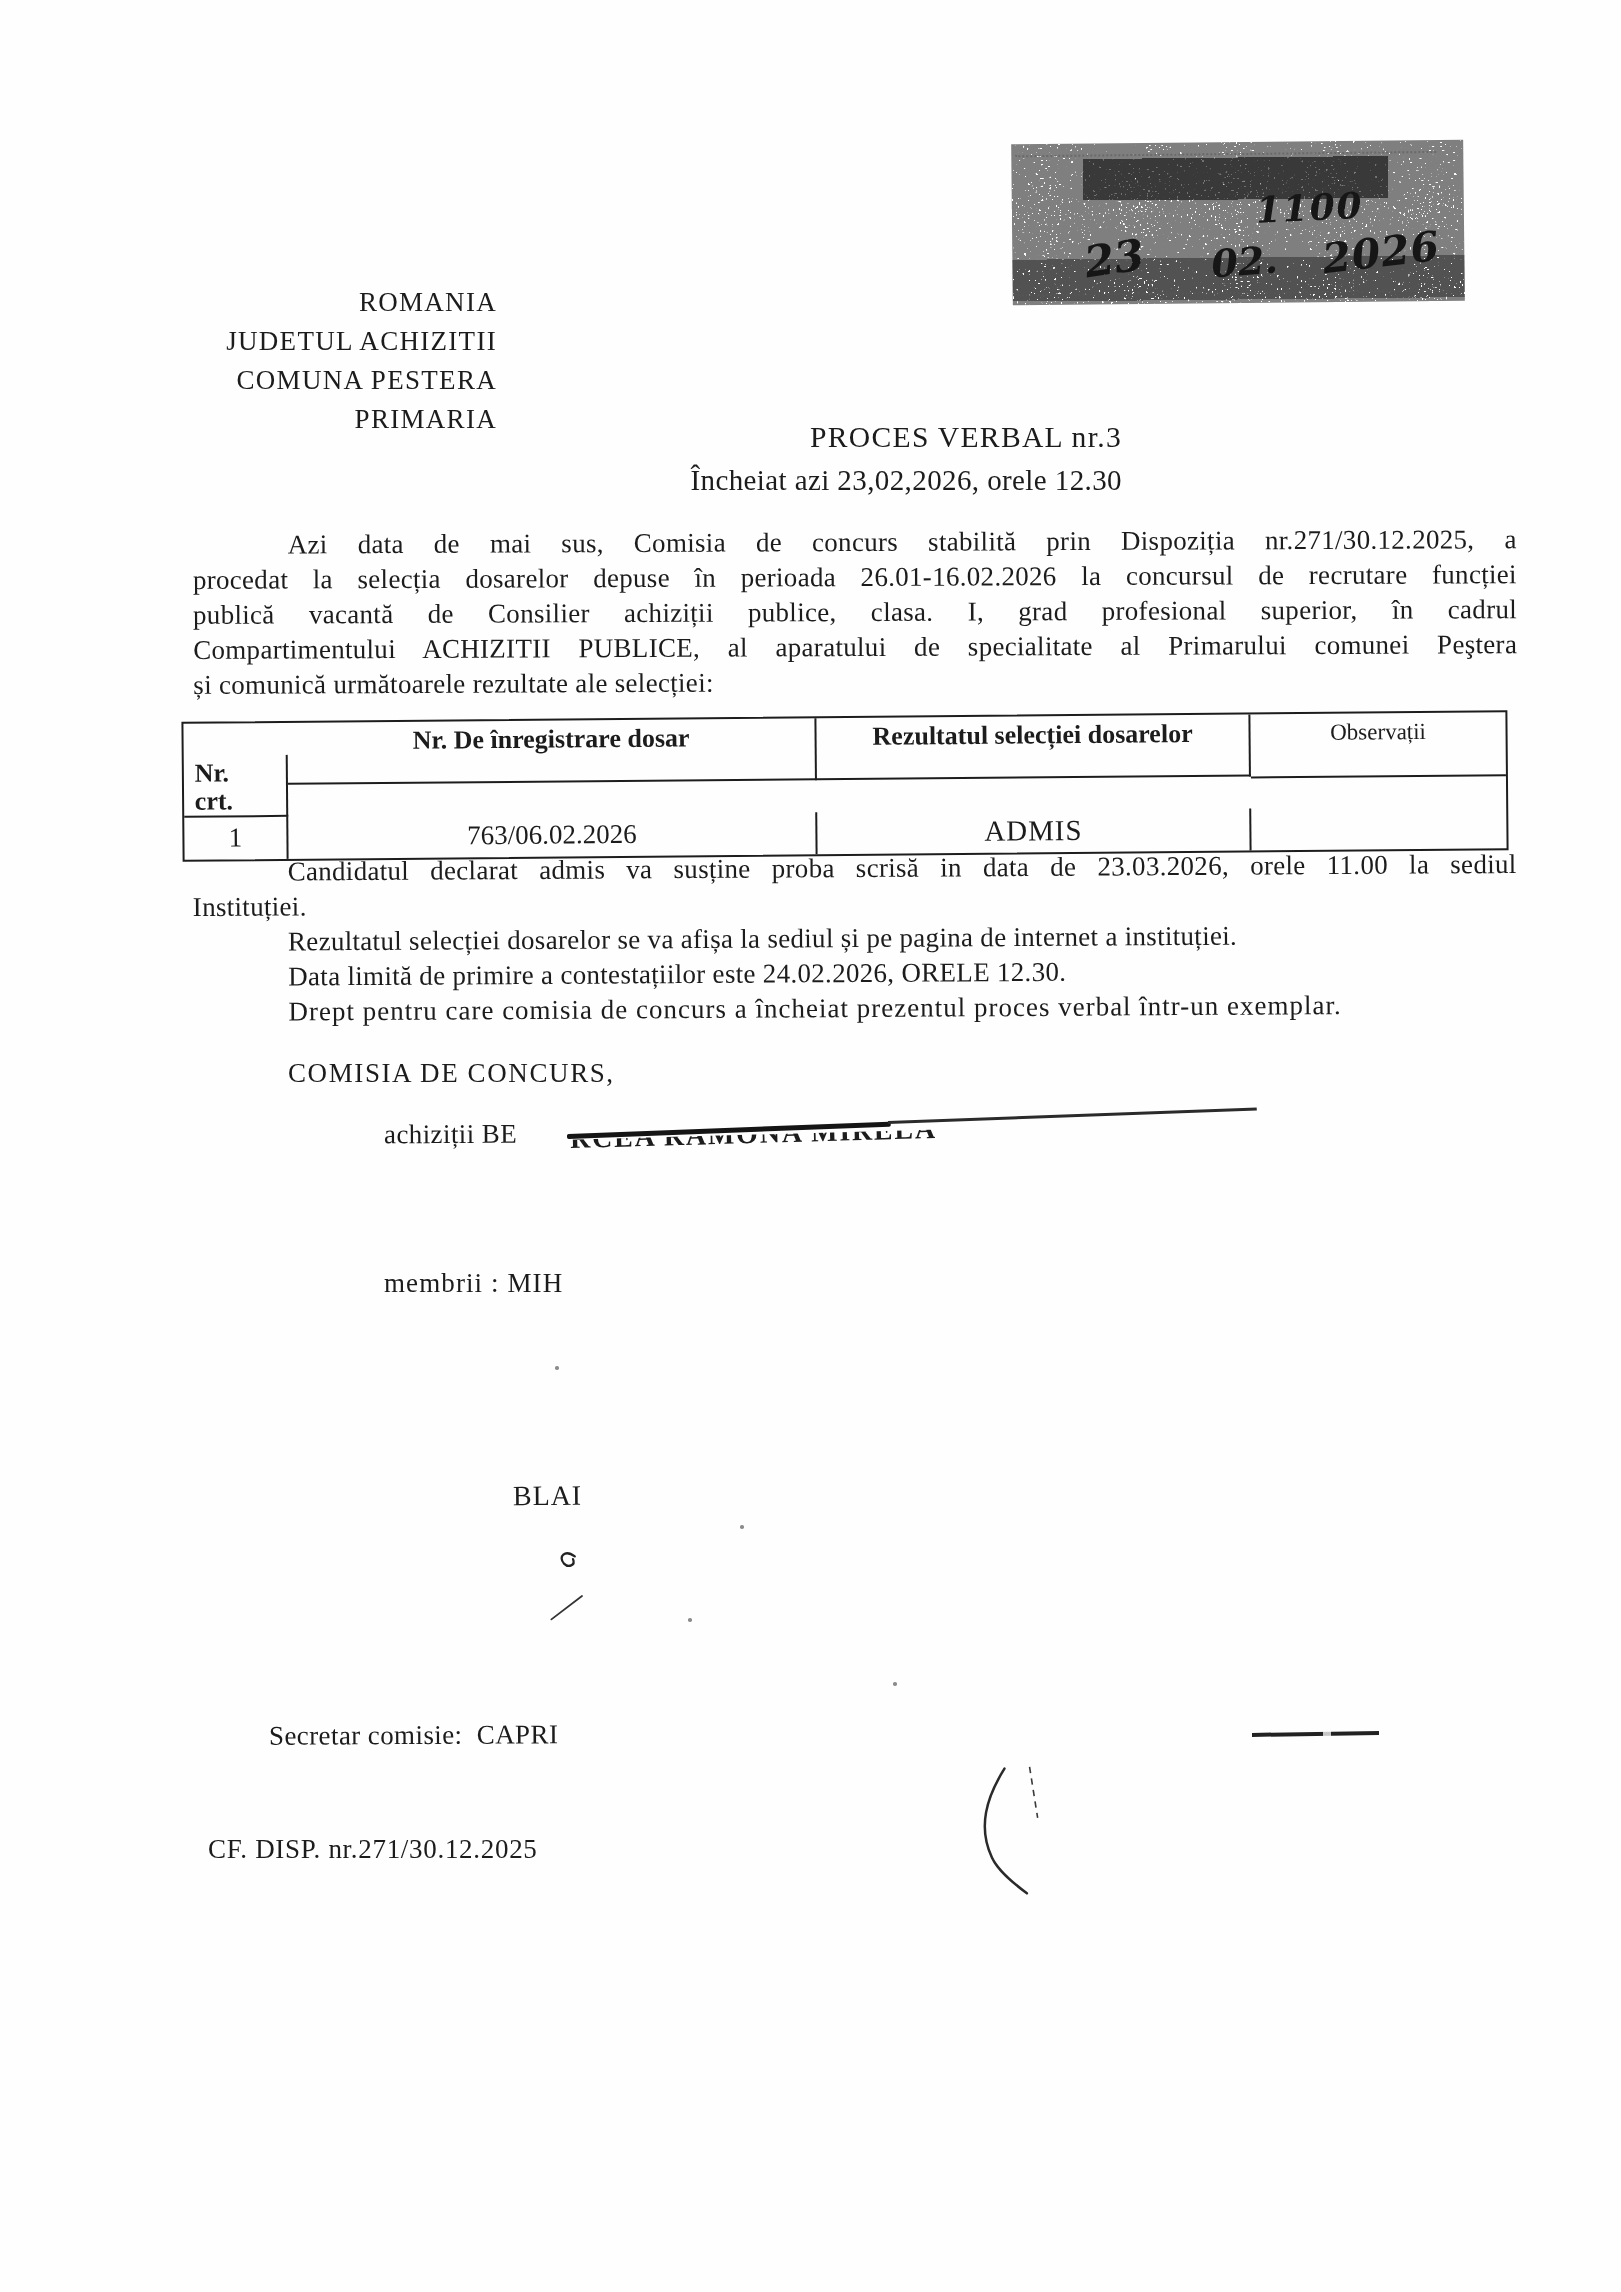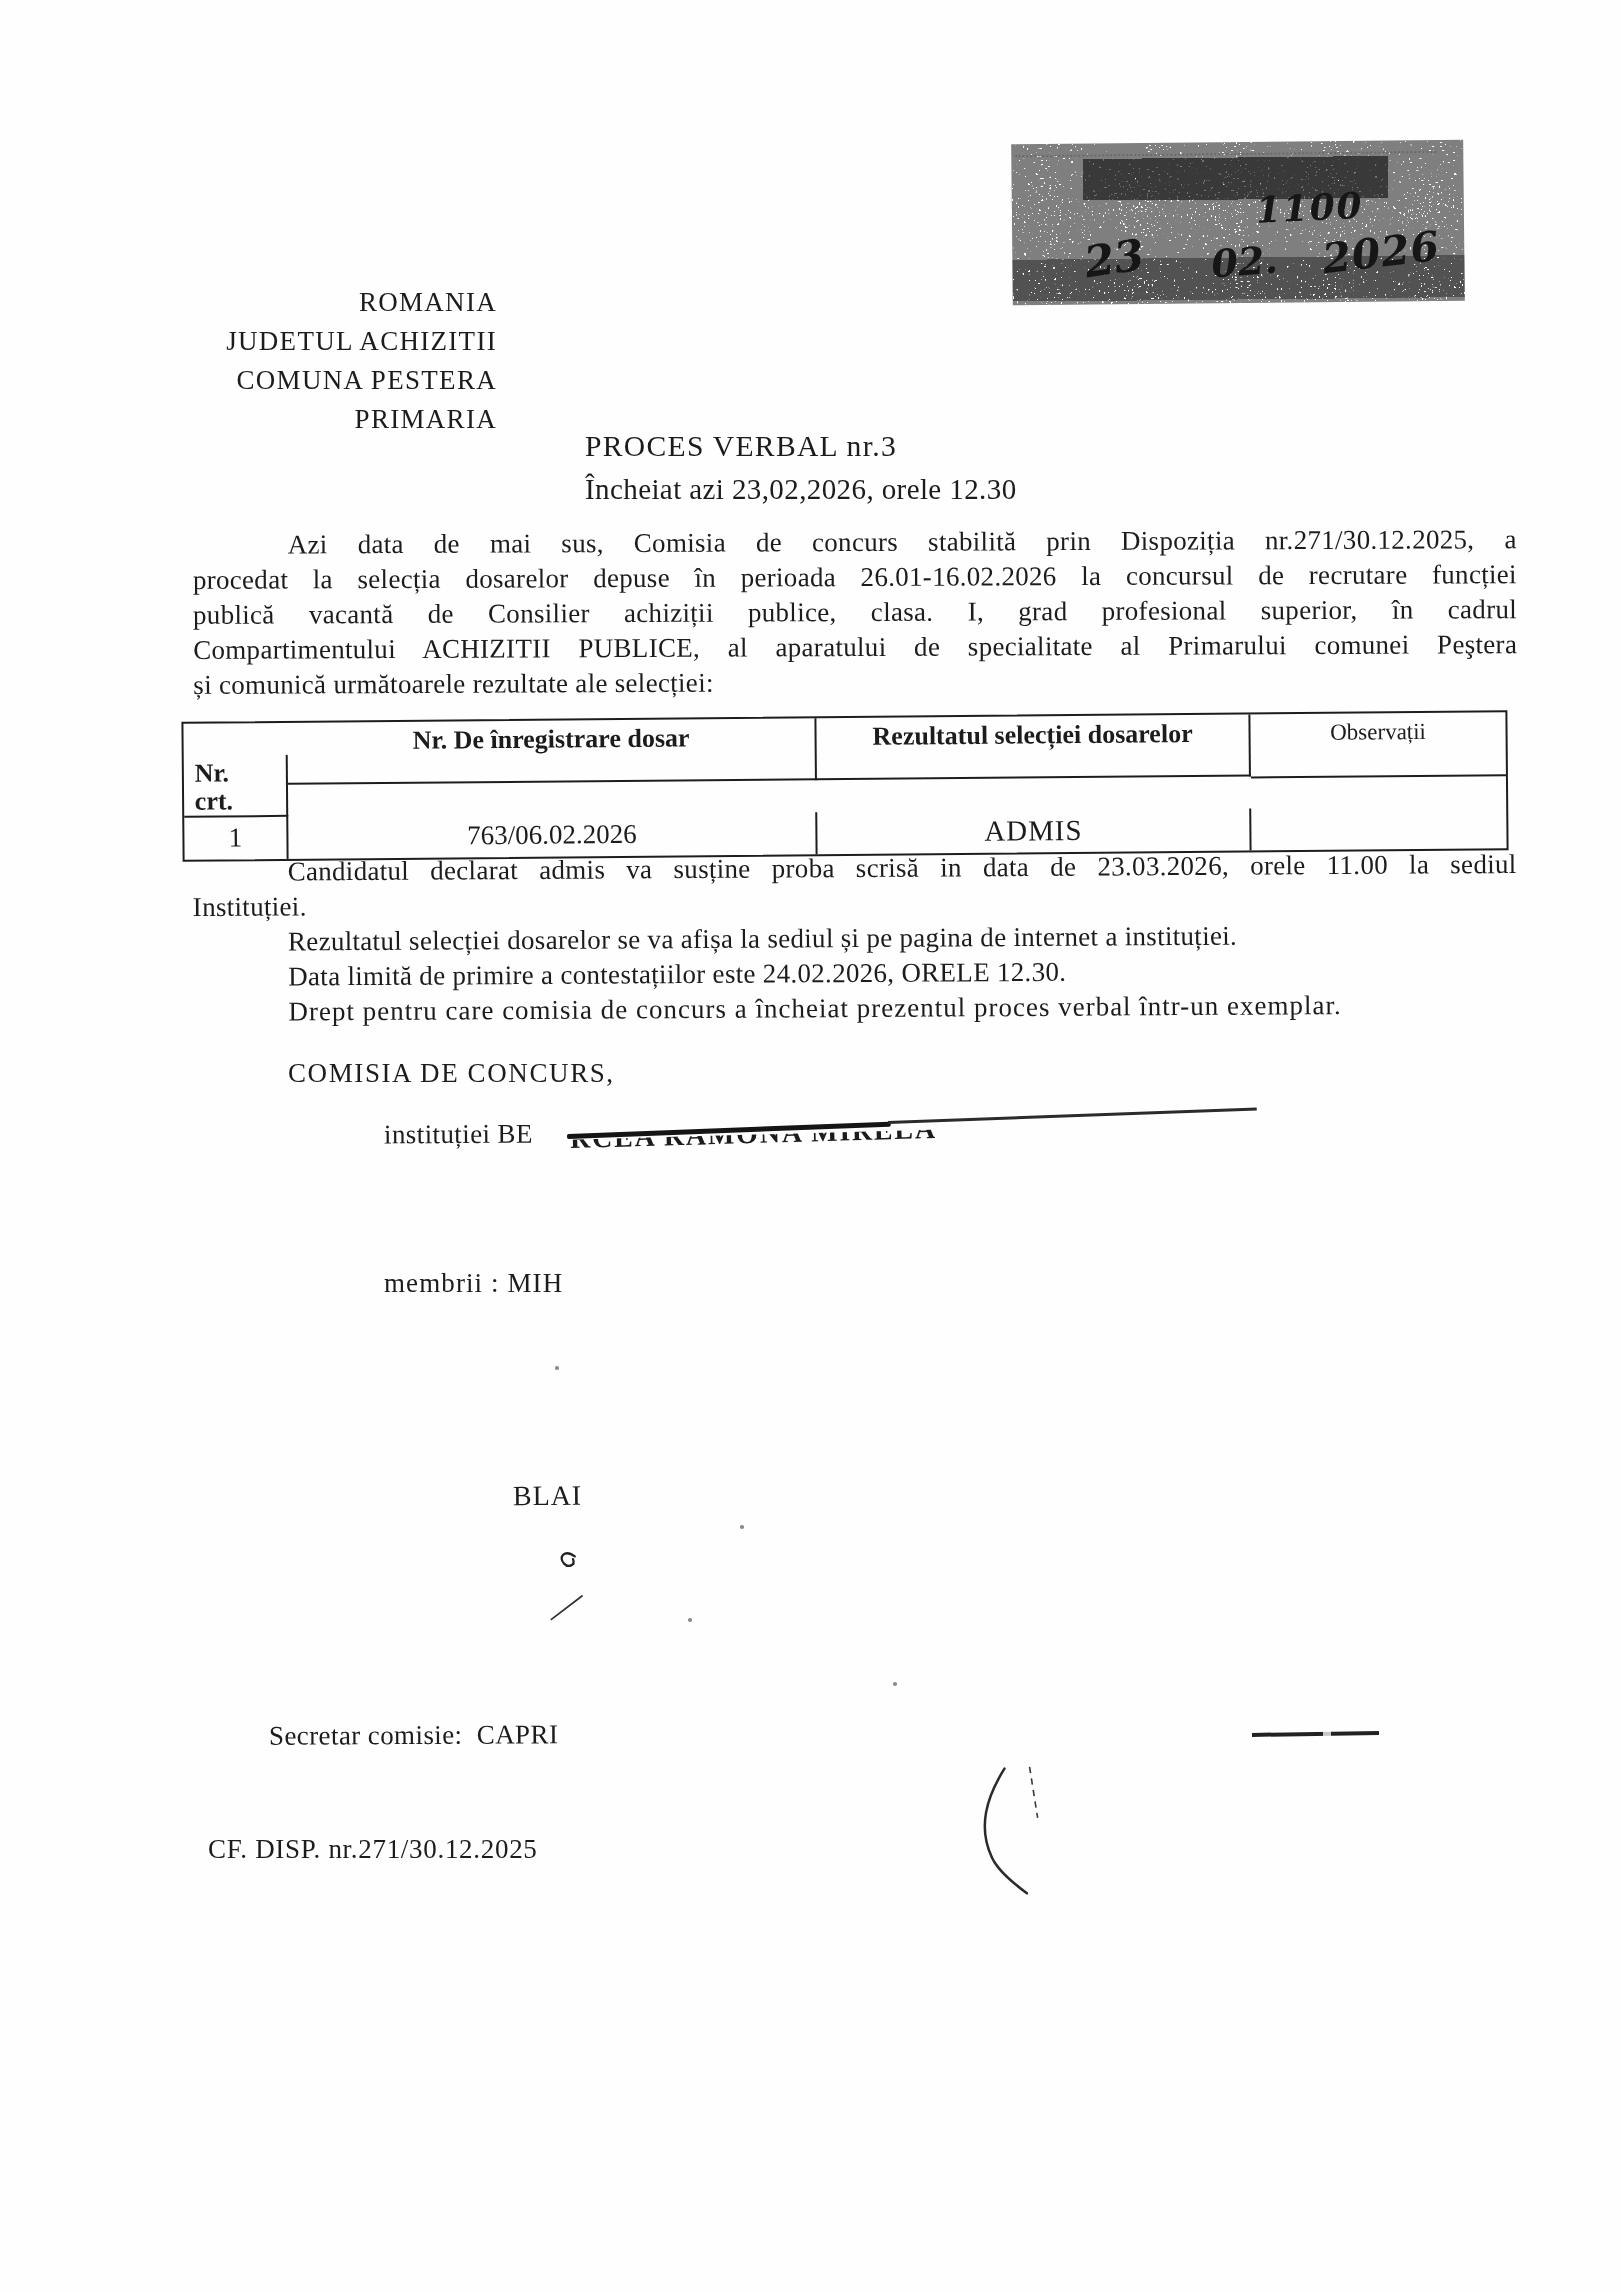--- a/index.html
+++ b/index.html
@@ -19,21 +19,21 @@
   .stamp .frame-bottom{position:absolute;left:0px;top:150px;width:439px;border-top:2.7px dotted rgba(90,90,90,.5);}
   .hand{
     position:absolute;font-family:"DejaVu Serif",serif;font-style:italic;font-weight:bold;
     color:#161616;white-space:nowrap;
   }
   .hw-number{left:244px;top:45px;font-size:36px;transform:rotate(-2deg);letter-spacing:1.8px;}
   .hw-day{left:72px;top:90px;font-size:43px;transform:rotate(-8deg);}
   .hw-month{left:199px;top:97px;font-size:38px;transform:rotate(-4deg);}
   .hw-year{left:310px;top:88px;font-size:41px;transform:rotate(-6deg);letter-spacing:0.9px;}
   
-  .title-block{position:absolute;left:585px;top:417px;width:537px;text-align:left;margin-top:9px;}
+  .title-block{position:absolute;left:585px;top:417px;width:537px;text-align:right;}
   .doc-title{font-size:29.6px;letter-spacing:1.3px;line-height:41px;white-space:nowrap;}
   .doc-subtitle{font-size:29px;letter-spacing:0.4px;line-height:45px;white-space:nowrap;}
   
   .body-line{font-size:27px;line-height:35px;letter-spacing:0.3px;}
   .para1{position:absolute;left:193px;top:525px;width:1324px;transform:rotate(-0.25deg);}
   .para2{position:absolute;left:193px;top:851px;width:1324px;transform:rotate(-0.35deg);}
   .para2 .body-line{line-height:35px;}
   .justify{text-align:justify;text-align-last:justify;}
   .indent{padding-left:95px;}
   .wide{letter-spacing:1px;}
@@ -150,21 +150,21 @@
   <div class="para2">
     <div class="body-line justify indent">Candidatul declarat admis va susține proba scrisă in data de 23.03.2026, orele 11.00 la sediul</div>
     <div class="body-line">Instituției.</div>
     <div class="body-line indent">Rezultatul selecției dosarelor se va afișa la sediul și pe pagina de internet a instituției.</div>
     <div class="body-line indent">Data limită de primire a contestațiilor este 24.02.2026, ORELE 12.30.</div>
     <div class="body-line indent wide">Drept pentru care comisia de concurs a încheiat prezentul proces verbal într-un exemplar.</div>
   </div>
 
   <div class="sig commission">COMISIA DE CONCURS,</div>
 
-  <div class="sig president">instituției BE</div>
+  <div class="sig president">achiziții BE</div>
   <div class="sig struck-name">RCEA RAMONA MIRELA</div>
   <div class="strike-thick"></div>
   <div class="strike-thin"></div>
 
   <div class="sig members">membrii : MIH</div>
   <div class="sig member2">BLAI</div>
 
   <svg class="svg-mark" style="left:537px;top:1533px" width="72" height="99" viewBox="0 0 80 110">
     <path d="M 42 26 C 31 18 23 26 30 34 C 35 39 43 36 40 29" stroke="#222" stroke-width="2.5" fill="none" stroke-linecap="round"></path>
     <path d="M 16 96 L 50 70" stroke="#333" stroke-width="2" fill="none" stroke-linecap="round"></path>

